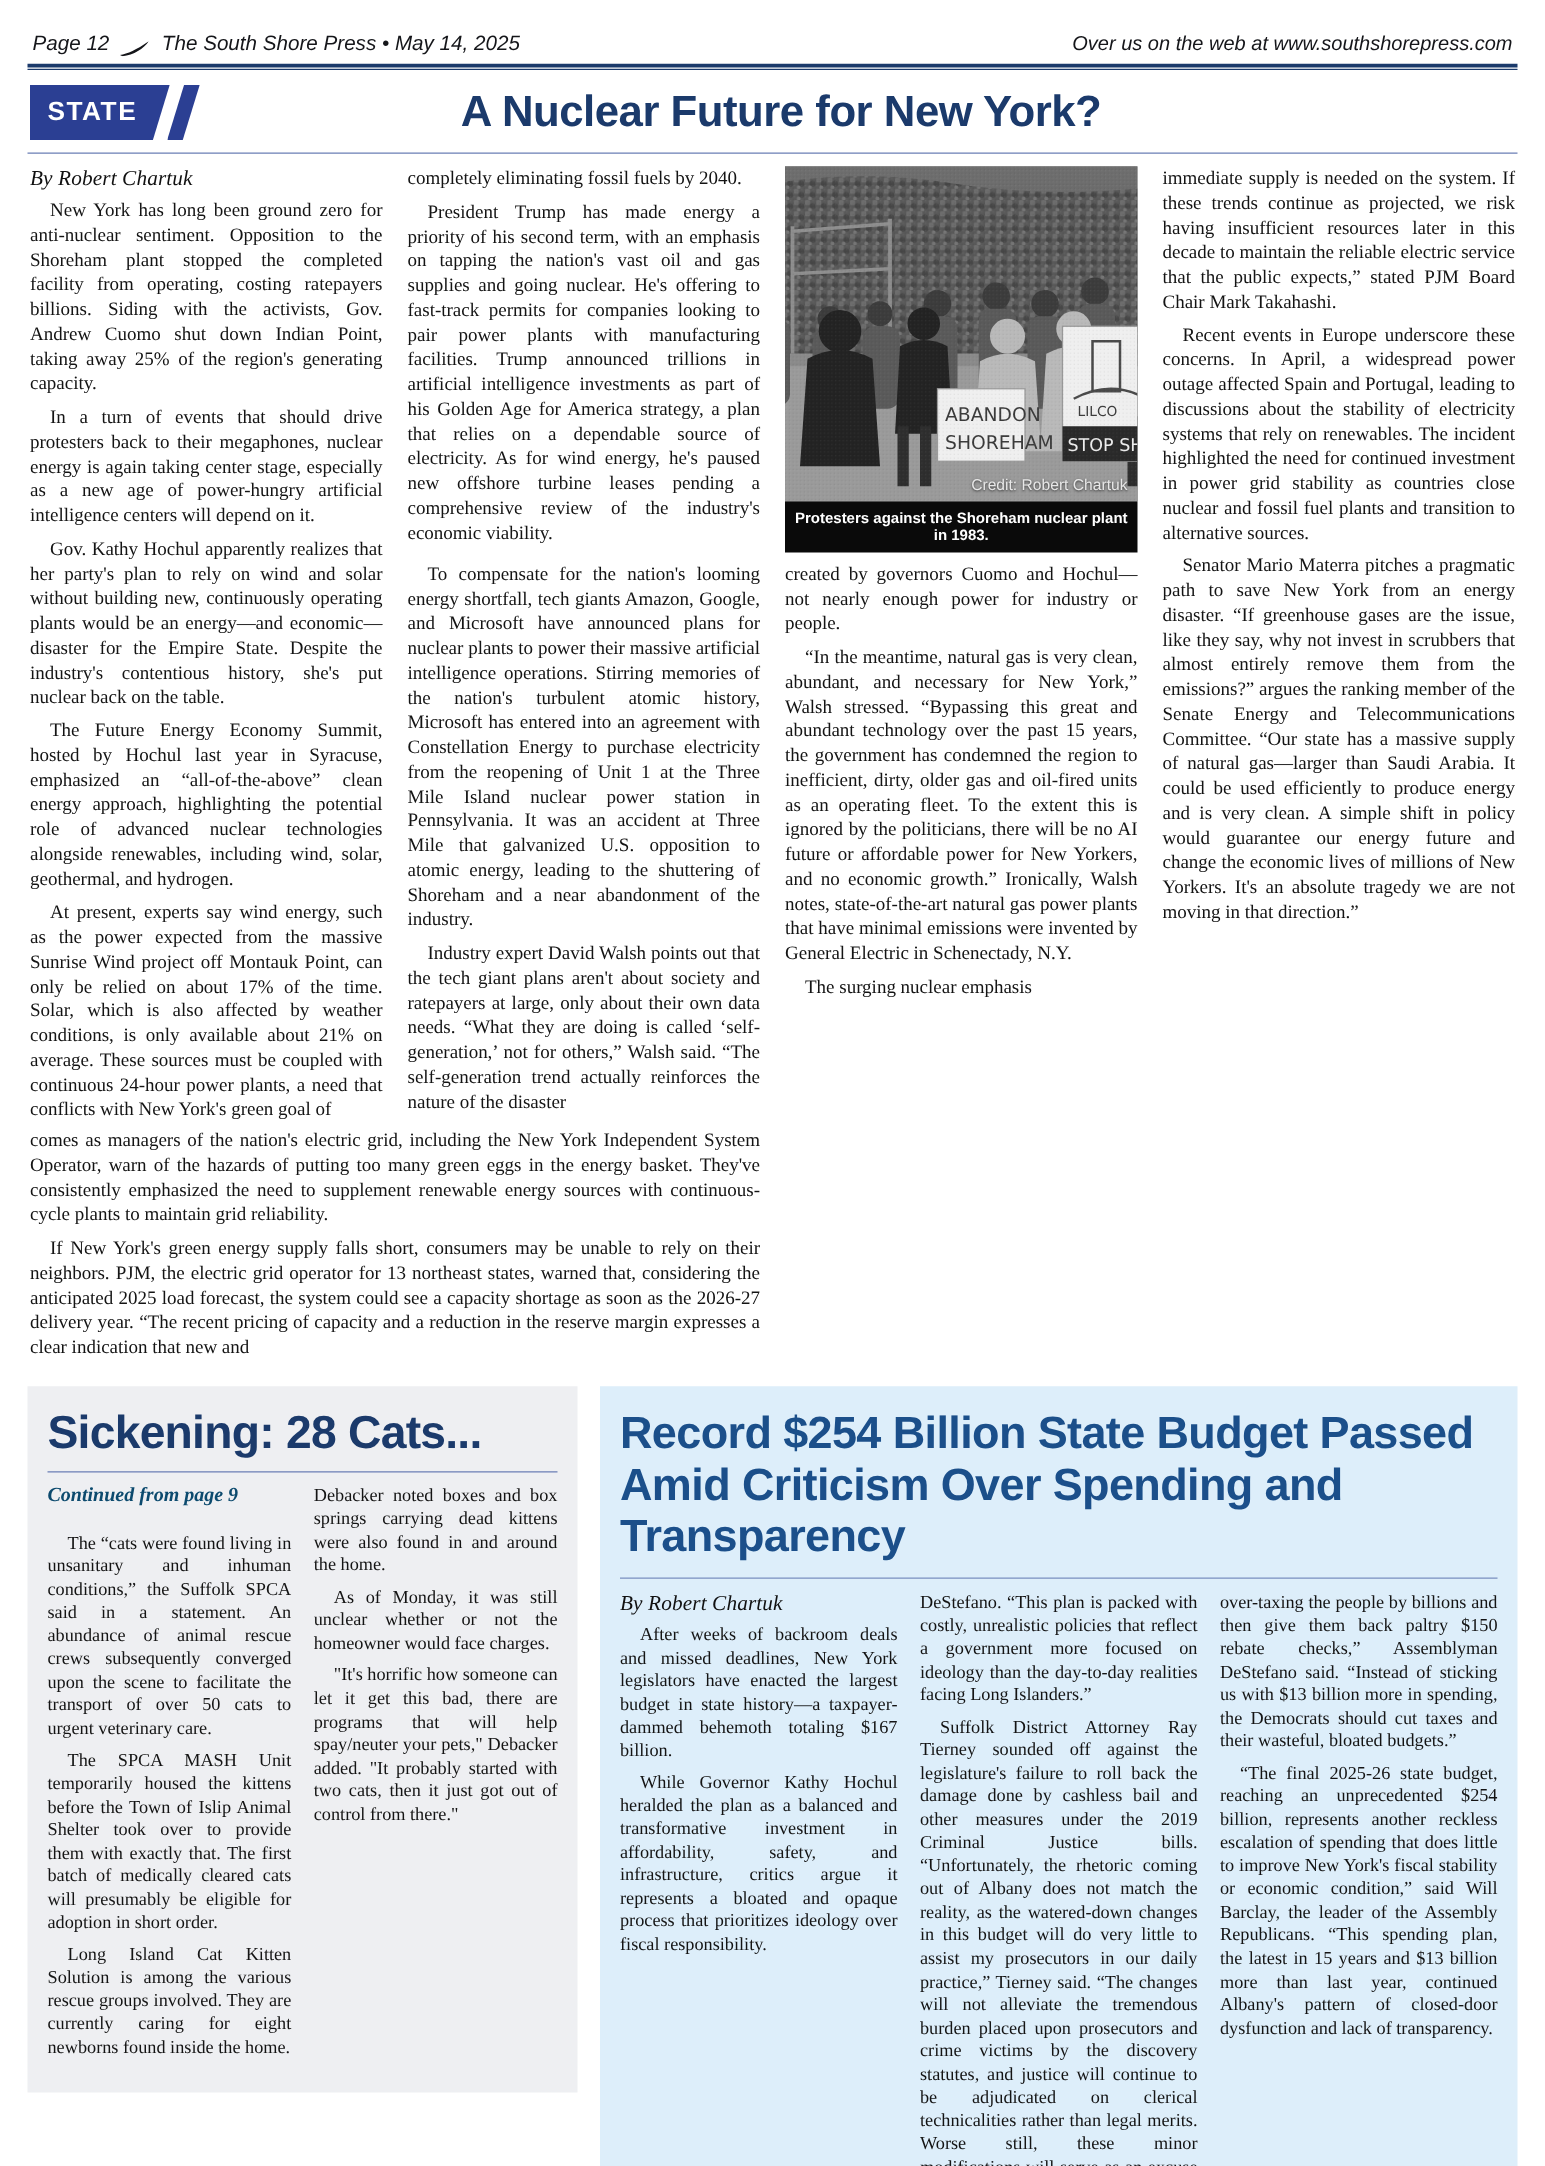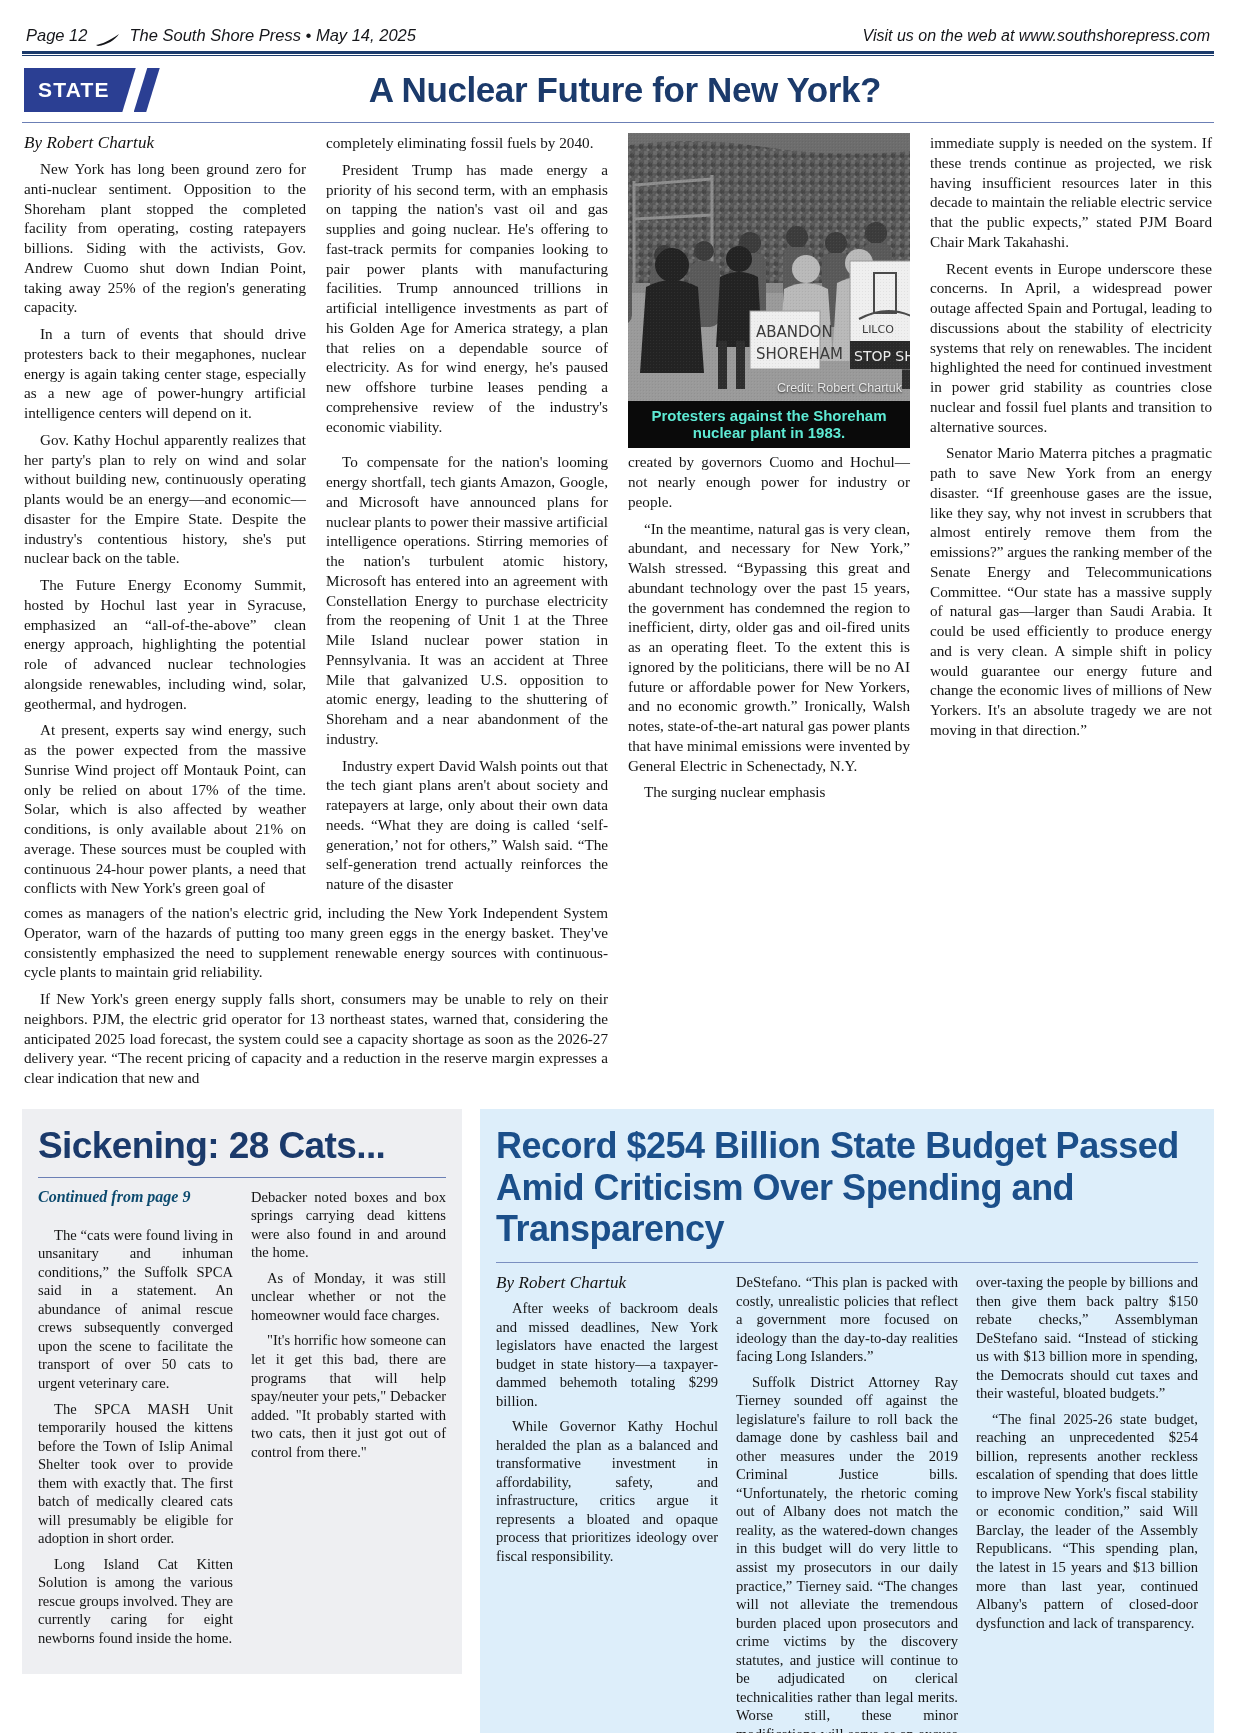--- a/index.html
+++ b/index.html
@@ -126,24 +126,24 @@
     position: absolute;
     right: 8px;
     bottom: 6px;
     color: #e8e8e8;
     font-family: "Liberation Sans", sans-serif;
     font-size: 12.5px;
     text-shadow: 0 1px 2px rgba(0,0,0,.7);
   }
   .photo-caption {
     background: #0a0a0a;
-    color: #5eead4;
-    font-family: "Liberation Sans", "DejaVu Sans", sans-serif;
-    font-weight: 700;
-    font-size: 15px;
+    color: #ffffff;
+    font-family: "Liberation Sans", "DejaVu Sans", sans-serif;
+    font-weight: 700;
+    font-size: 12px;
     text-align: center;
     padding: 6px 4px 7px 4px;
   }
 
   
   .article-grid {
     display: grid;
     grid-template-columns: repeat(4, 1fr);
     column-gap: 20px;
     padding: 0 2px;
@@ -211,21 +211,21 @@
   <div class="masthead">
     <div class="masthead-left">
       <span>Page 12</span>
       <span class="pen-icon">
         <svg viewBox="0 0 26 12" xmlns="http://www.w3.org/2000/svg">
           <path d="M1 11 C7 10, 14 7, 24 0 C20 6, 12 11, 3 12 Z" fill="#15161a"></path>
         </svg>
       </span>
       <span>The South Shore Press • May 14, 2025</span>
     </div>
-    <div class="masthead-right">Visit us on the web at www.southshorepress.com</div>
+    <div class="masthead-right">Over us on the web at www.southshorepress.com</div>
   </div>
   <div class="rule-double"></div>
 
   <div class="section-head">
     <div class="state-flag">
       <div class="state-box">STATE</div>
       <div class="state-slash"></div>
     </div>
     <div class="section-title">A Nuclear Future for New York?</div>
   </div>
@@ -412,21 +412,21 @@
         </div>
       </div>
     </div>
 
     <div class="budget-box">
       <div class="budget-head">Record $254 Billion State Budget Passed Amid Criticism Over Spending and Transparency</div>
       <div class="budget-rule"></div>
       <div class="budget-cols">
         <div>
           <div class="byline">By Robert Chartuk</div>
-          <p class="body">After weeks of backroom deals and missed deadlines, New York legislators have enacted the largest budget in state history—a taxpayer-dammed behemoth totaling $299 billion.</p>
+          <p class="body">After weeks of backroom deals and missed deadlines, New York legislators have enacted the largest budget in state history—a taxpayer-dammed behemoth totaling $167 billion.</p>
           <p class="body">While Governor Kathy Hochul heralded the plan as a balanced and transformative investment in affordability, safety, and infrastructure, critics argue it represents a bloated and opaque process that prioritizes ideology over fiscal responsibility.</p>
 
         </div>
         <div>
           <p class="body noindent">DeStefano. “This plan is packed with costly, unrealistic policies that reflect a government more focused on ideology than the day-to-day realities facing Long Islanders.”</p>
           <p class="body">Suffolk District Attorney Ray Tierney sounded off against the legislature's failure to roll back the damage done by cashless bail and other measures under the 2019 Criminal Justice bills. “Unfortunately, the rhetoric coming out of Albany does not match the reality, as the watered-down changes in this budget will do very little to assist my prosecutors in our daily practice,” Tierney said. “The changes will not alleviate the tremendous burden placed upon prosecutors and crime victims by the discovery statutes, and justice will continue to be adjudicated on clerical technicalities rather than legal merits. Worse still, these minor modifications will serve as an excuse for lawmakers to walk away thinking the problem has been solved.”</p>
 
         </div>
         <div>
           <p class="body noindent">over-taxing the people by billions and then give them back paltry $150 rebate checks,” Assemblyman DeStefano said. “Instead of sticking us with $13 billion more in spending, the Democrats should cut taxes and their wasteful, bloated budgets.”</p>

